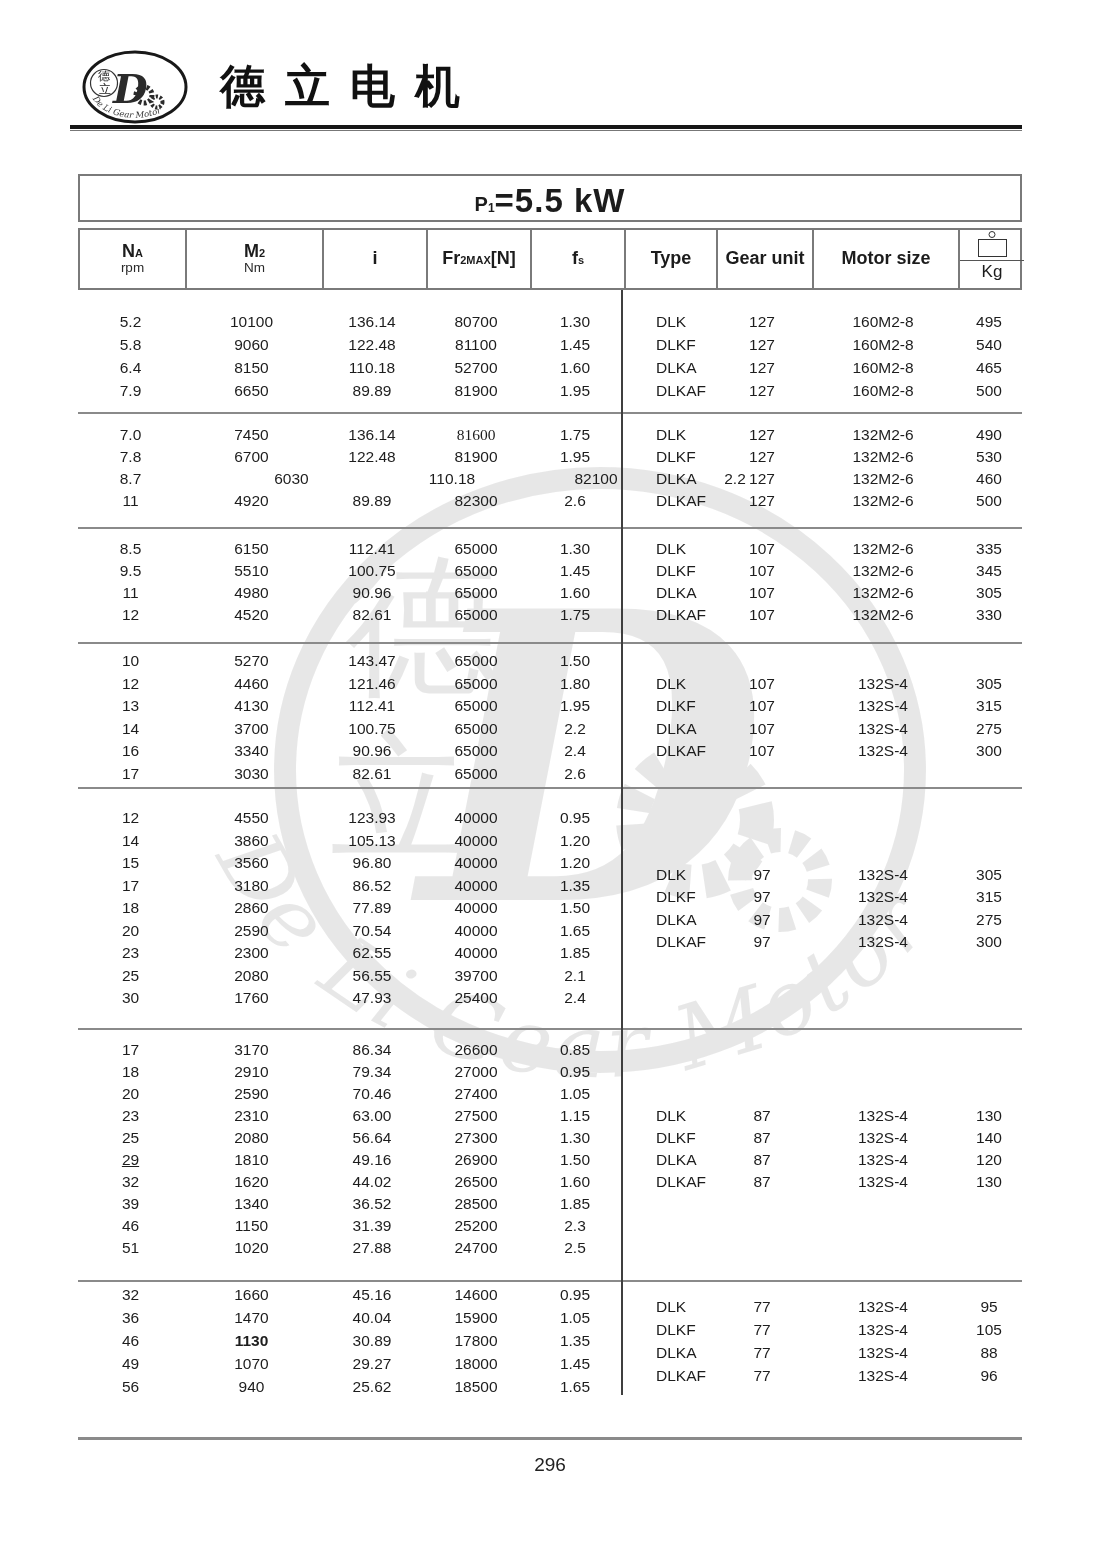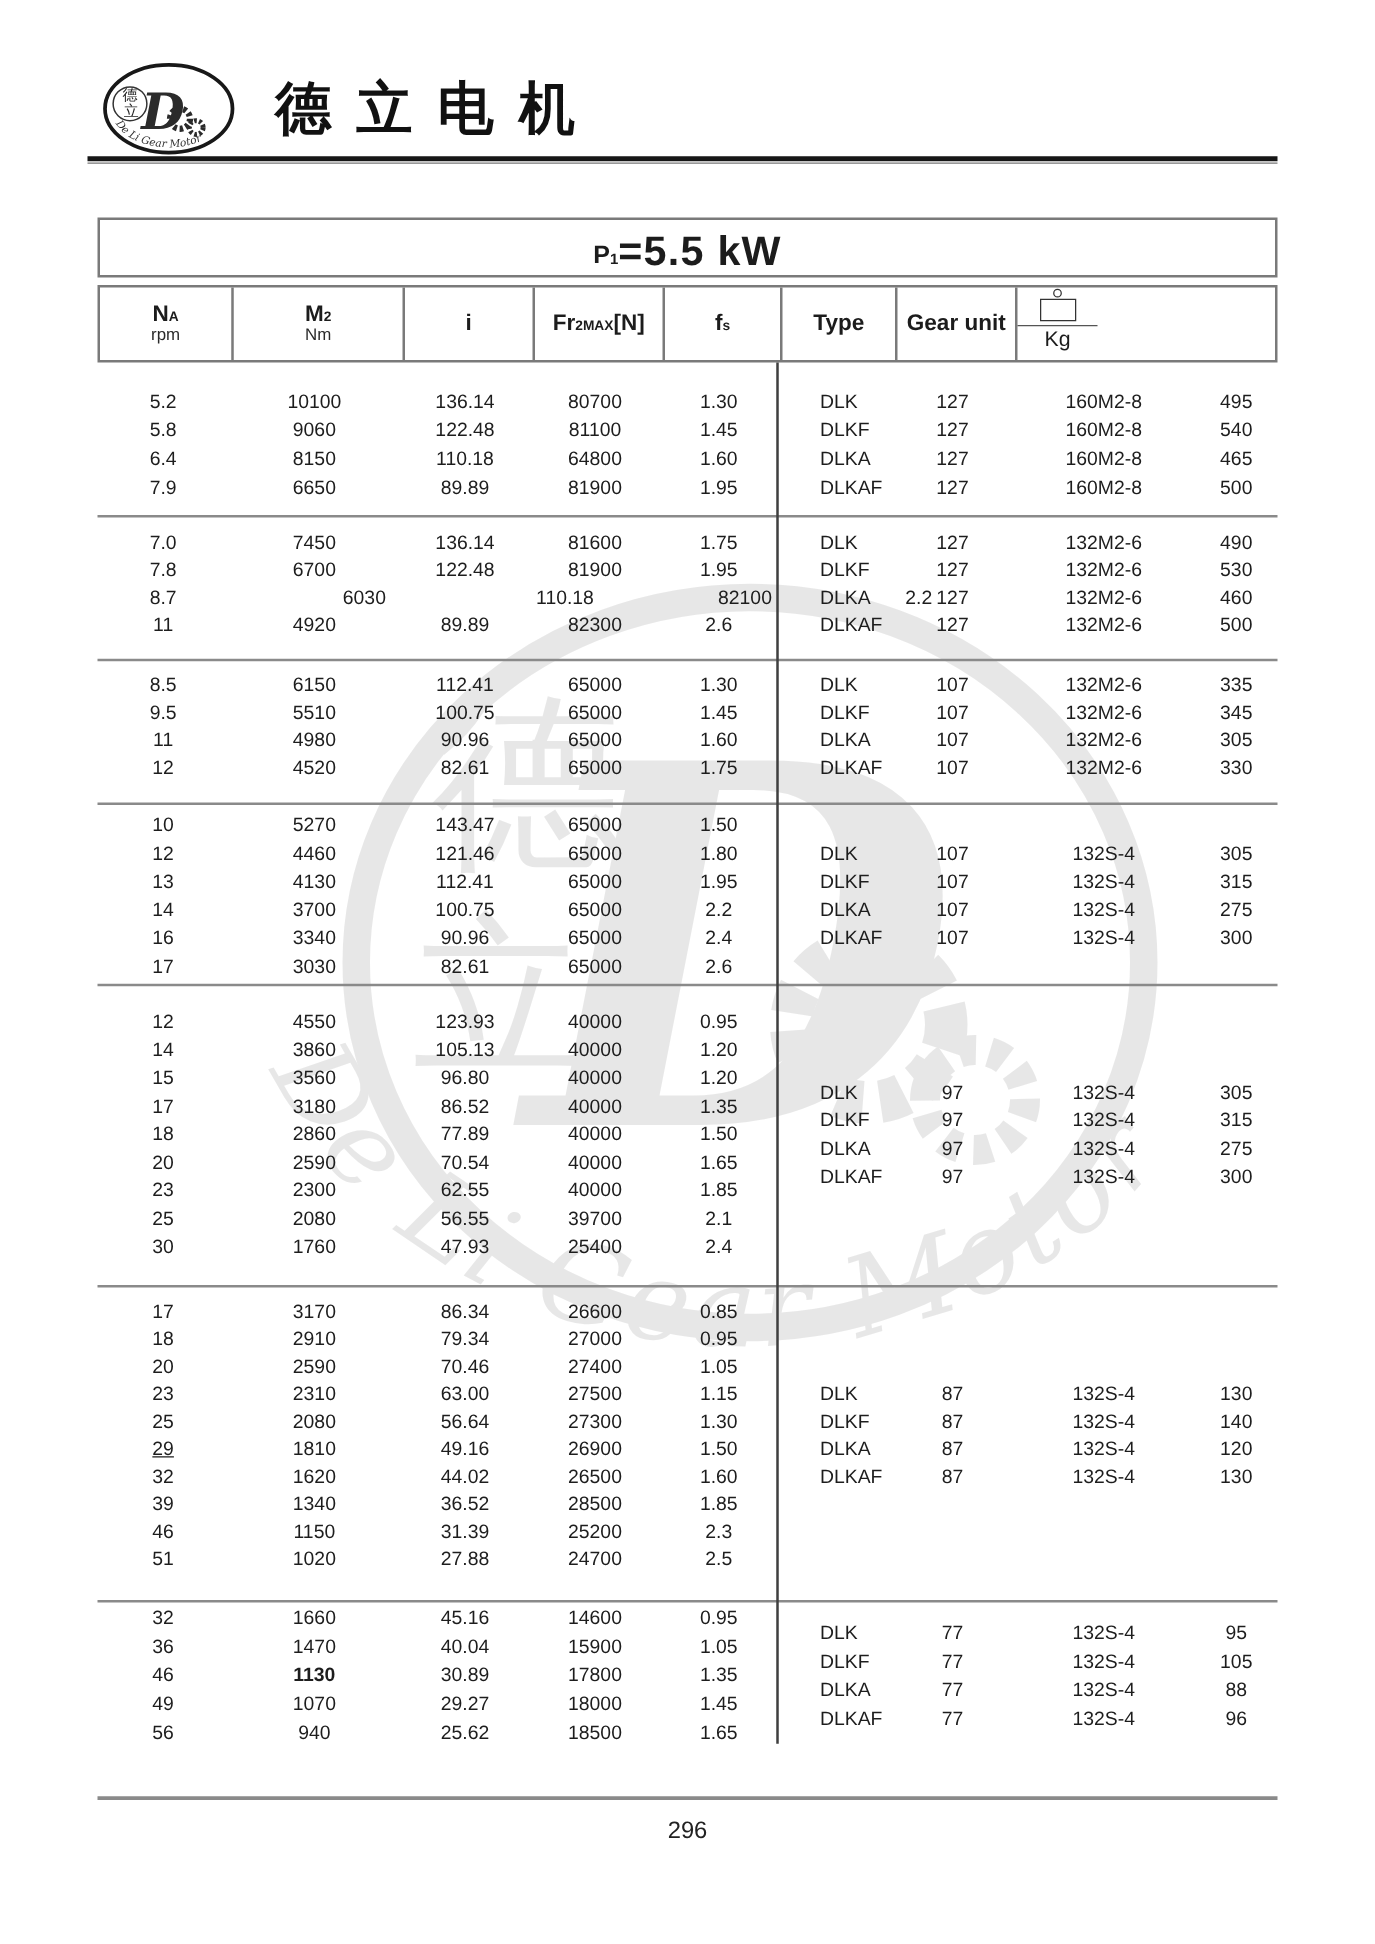--- a/index.html
+++ b/index.html
@@ -130,20 +130,23 @@
       </div>
       <div class="hcell" style="width:94px">
         <div class="hmain"><span>f</span><span class="subsm">s</span></div>
       </div>
       <div class="hcell" style="width:92px">
         <div class="hmain">Type</div>
       </div>
       <div class="hcell" style="width:96px">
         <div class="hmain">Gear unit</div>
       </div>
+      <div class="hcell" style="width:146px">
+        <div class="hmain">Motor size</div>
+      </div>
       <div class="hcell kg-cell" style="width:66px">
         <div class="kg-icon-wrap">
             <div class="kg-icon"></div>
           </div>
         <div class="kg-label">Kg</div>
       </div>
     </div>
 
     <div class="tbody" id="groups">
       <div class="vline"></div>
@@ -160,21 +163,21 @@
               <div class="cell" style="width: 105px;">5.8</div>
               <div class="cell" style="width: 137px;">9060</div>
               <div class="cell" style="width: 104px;">122.48</div>
               <div class="cell" style="width: 104px;">81100</div>
               <div class="cell" style="width: 94px;">1.45</div>
             </div>
             <div class="srow" style="height: 23px;">
               <div class="cell" style="width: 105px;">6.4</div>
               <div class="cell" style="width: 137px;">8150</div>
               <div class="cell" style="width: 104px;">110.18</div>
-              <div class="cell" style="width: 104px;">64800</div>
+              <div class="cell" style="width: 104px;">52700</div>
               <div class="cell" style="width: 94px;">1.60</div>
             </div>
             <div class="srow" style="height: 23px;">
               <div class="cell" style="width: 105px; text-align: center;">7.9</div>
               <div class="cell" style="width: 137px;">6650</div>
               <div class="cell" style="width: 104px;">89.89</div>
               <div class="cell" style="width: 104px;">81900</div>
               <div class="cell" style="width: 94px;">1.95</div>
             </div>
           </div>
@@ -204,21 +207,21 @@
               <div class="cell" style="width: 66px;">500</div>
             </div>
           </div>
         </div>
         <div class="group" style="padding: 10px 0px 15px;">
           <div class="gleft">
             <div class="srow" style="height: 22px;">
               <div class="cell" style="width: 105px;">7.0</div>
               <div class="cell" style="width: 137px;">7450</div>
               <div class="cell" style="width: 104px;">136.14</div>
-              <div class="cell" style="width: 104px;">81600</div>
+              <div class="cell" style="width: 104px; font-family: Liberation Serif, serif;">81600</div>
               <div class="cell" style="width: 94px;">1.75</div>
             </div>
             <div class="srow" style="height: 22px;">
               <div class="cell" style="width: 105px;">7.8</div>
               <div class="cell" style="width: 137px;">6700</div>
               <div class="cell" style="width: 104px;">122.48</div>
               <div class="cell" style="width: 104px;">81900</div>
               <div class="cell" style="width: 94px;">1.95</div>
             </div>
             <div class="srow" style="height: 22px; gap: 40px;">

